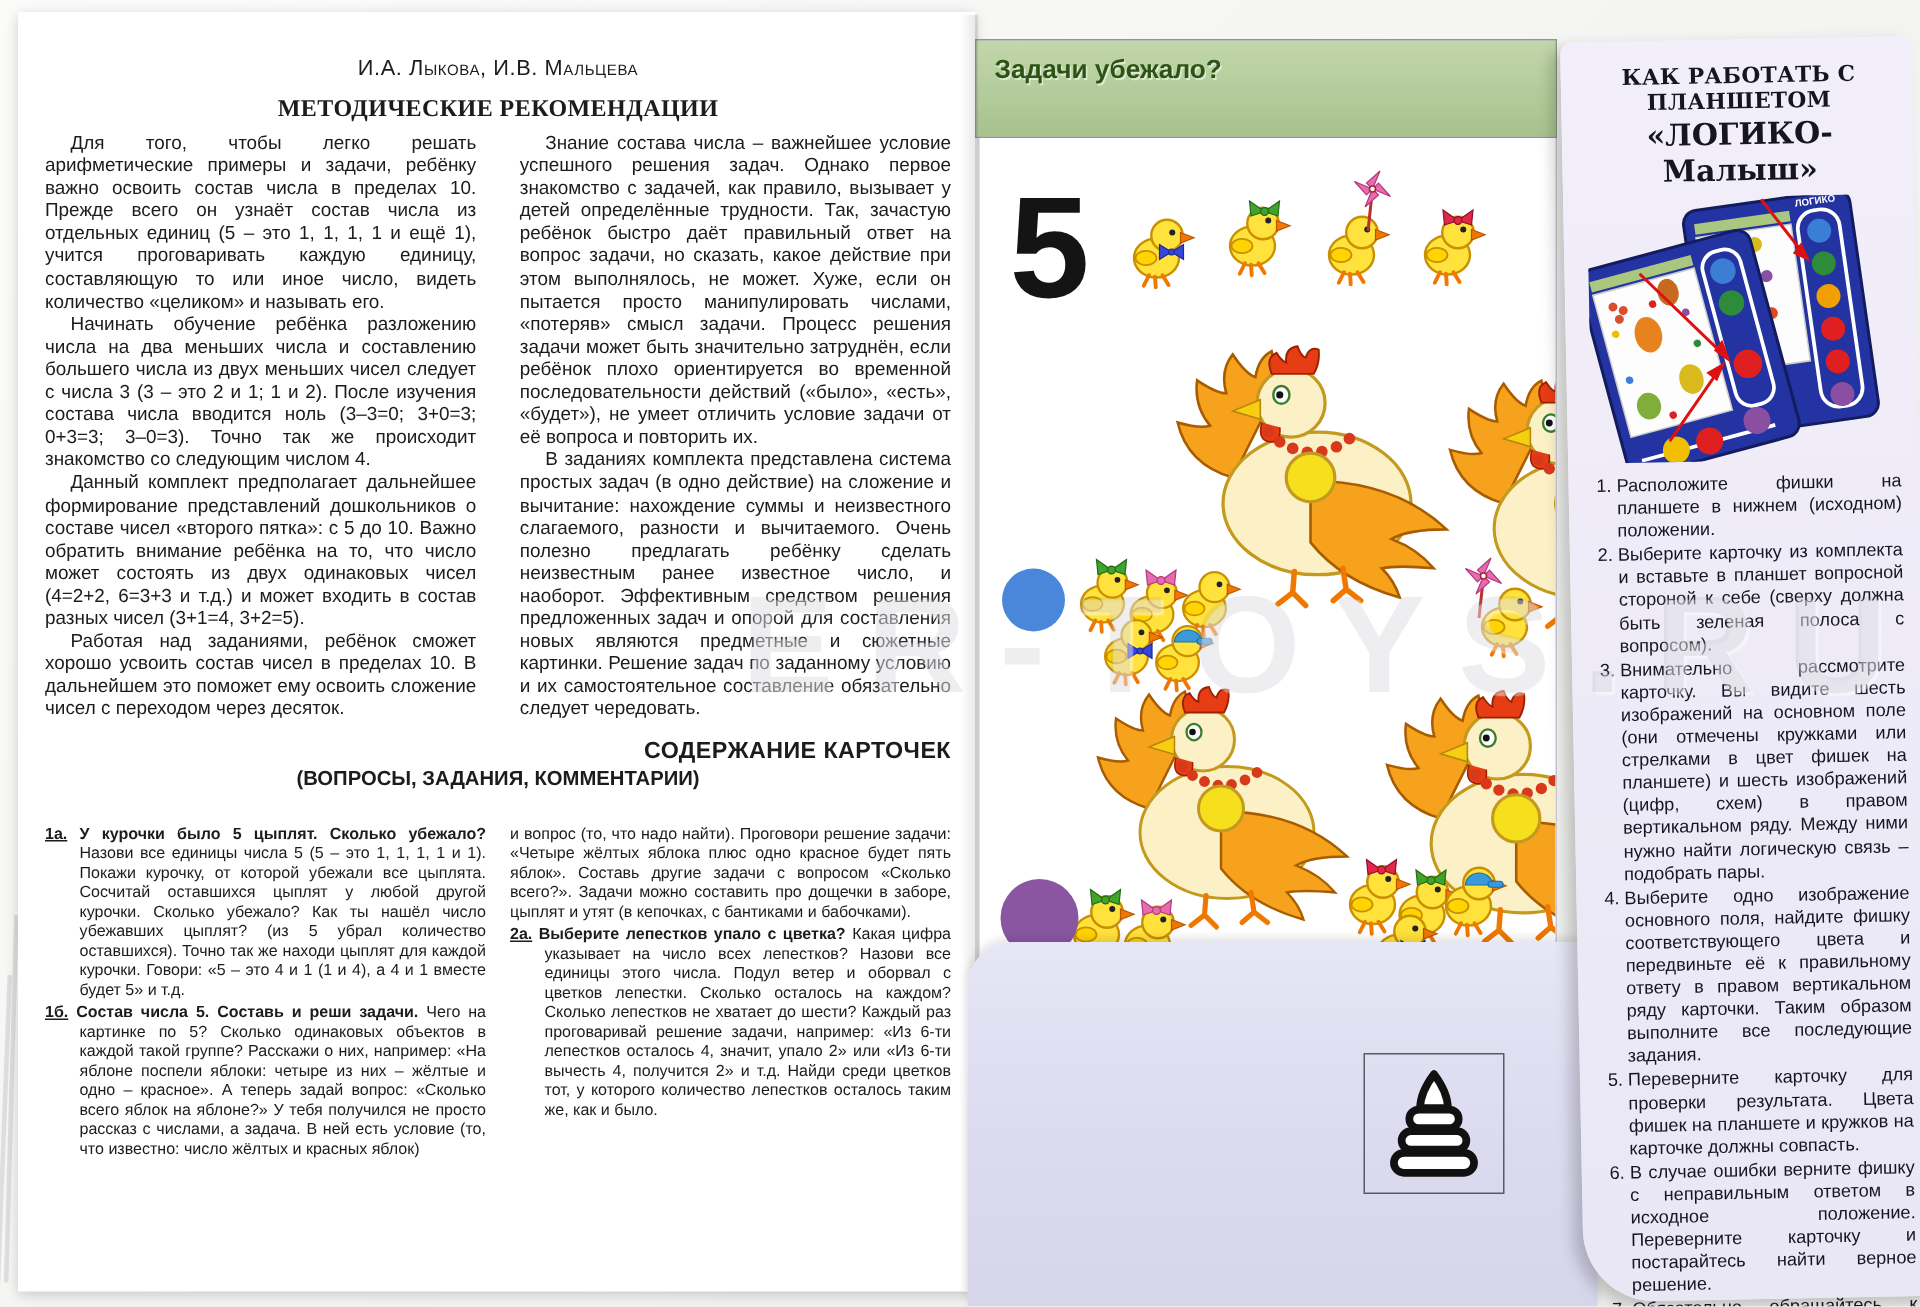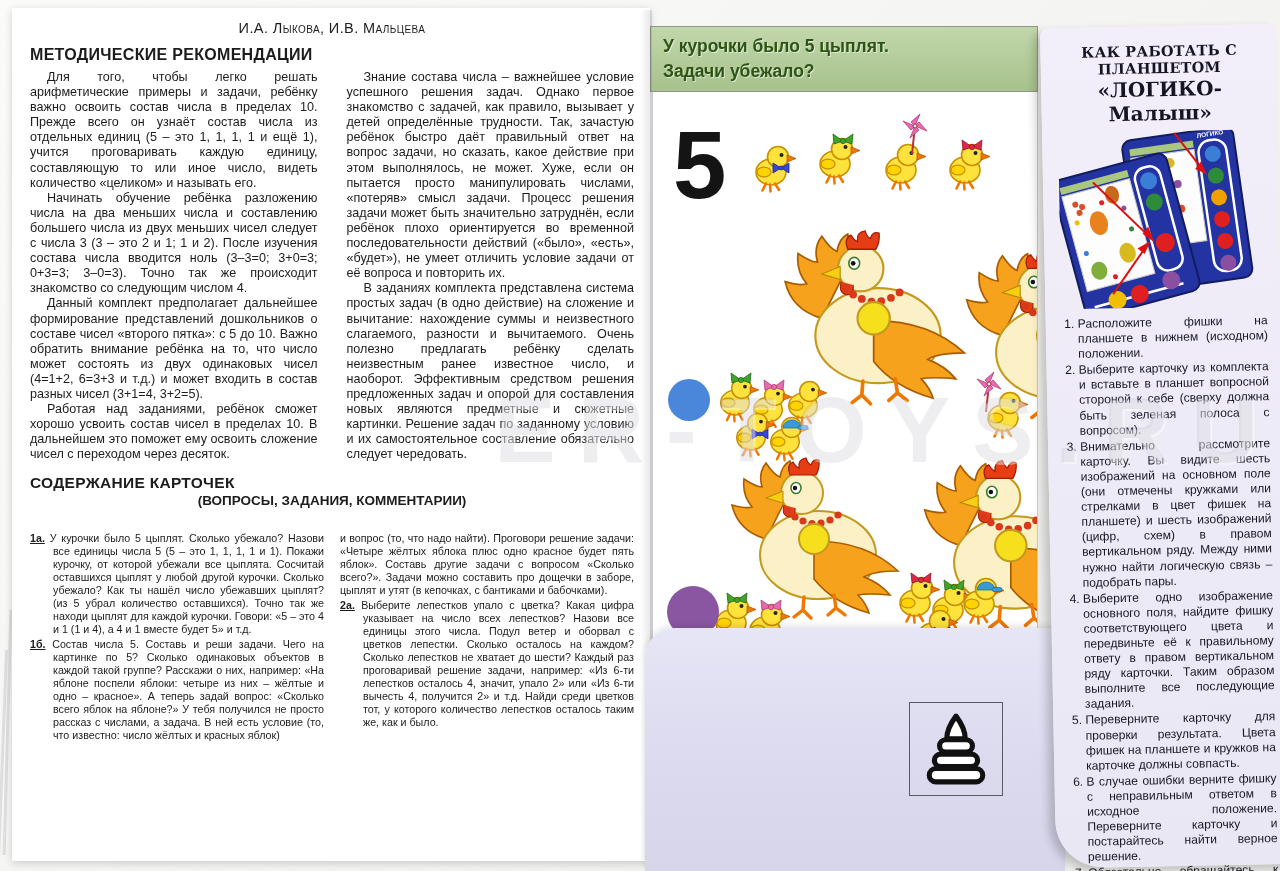--- a/index.html
+++ b/index.html
@@ -3,35 +3,35 @@
 <meta charset="utf-8">
 <style>
   html,body{margin:0;padding:0;}
   body{background:#eef0ee;font-family:"Liberation Sans", sans-serif;}
   .scene{position:relative;width:1280px;height:871px;overflow:hidden;
          background:linear-gradient(135deg,#fbfbfa 0%,#f3f3f1 60%,#ececea 100%);}
 
   
   .left-page{position:absolute;left:12px;top:8px;width:638px;height:853px;background:#fff;
              box-shadow:0 2px 8px rgba(0,0,0,.18);box-sizing:border-box;
-             padding:12px 16px 10px 18px;color:#1c1c1c;}
+             padding:30px 16px 10px 18px;color:#1c1c1c;}
   .authors{text-align:center;font-size:14.5px;font-variant:small-caps;letter-spacing:.4px;}
   .title{text-align:center;font-size:23px;font-weight:bold;margin:3px 0 0;}
   .subtitle{text-align:center;font-size:14.5px;margin-top:1px;}
-  .section-heading{text-align:left;font-size:16px;font-weight:bold;margin:10px 0 6px;letter-spacing:.3px;}
+  .section-heading{text-align:center;font-size:16px;font-weight:bold;margin:10px 0 6px;letter-spacing:.3px;font-family:Liberation Serif, serif;}
   .cols{display:flex;gap:29px;align-items:flex-end;}
   .col{width:296px;font-size:12.6px;line-height:15.1px;text-align:justify;}
   .col p{margin:0;text-indent:17px;}
-  .contents-heading{text-align:left;font-size:15.5px;font-weight:bold;margin:12px 0 0;letter-spacing:.3px;}
+  .contents-heading{text-align:right;font-size:15.5px;font-weight:bold;margin:12px 0 0;letter-spacing:.3px;}
   .contents-sub{text-align:center;font-size:13.5px;font-weight:bold;margin:1px 0 24px;}
   .small-cols{display:flex;gap:16px;font-size:10.7px;line-height:13px;text-align:justify;}
   .scol{width:294px;}
   .card-item{padding-left:23px;text-indent:-23px;margin-bottom:2px;}
   .card-item.cont{padding-left:0;text-indent:0;}
-  .card-item b{font-weight:normal;}
+  .card-item b{font-weight:bold;}
   .inum{font-weight:bold;text-decoration:underline;}
 
   
   .fold{position:absolute;left:640px;top:10px;width:12px;height:850px;z-index:3;
         background:linear-gradient(90deg,rgba(0,0,0,0),rgba(0,0,0,.10));}
   .stack-edge{position:absolute;background:#dedede;z-index:0;}
   .e1{left:6px;top:610px;width:3px;height:245px;transform:rotate(1.6deg);}
   .e2{left:1px;top:650px;width:3px;height:210px;transform:rotate(2.2deg);}
 
   
@@ -76,21 +76,21 @@
   <div class="stack-edge e2"></div>
 
   <div class="left-page">
     <div class="authors">И.А. Лыкова, И.В. Мальцева</div>
     <div class="section-heading">МЕТОДИЧЕСКИЕ РЕКОМЕНДАЦИИ</div>
 
     <div class="cols">
       <div class="col">
         <p>Для того, чтобы легко решать арифметические примеры и задачи, ребёнку важно освоить состав числа в пределах 10. Прежде всего он узнаёт состав числа из отдельных единиц (5 – это 1, 1, 1, 1 и ещё 1), учится проговаривать каждую единицу, составляющую то или иное число, видеть количество «целиком» и называть его.</p>
         <p>Начинать обучение ребёнка разложению числа на два меньших числа и составлению большего числа из двух меньших чисел следует с числа 3 (3 – это 2 и 1; 1 и 2). После изучения состава числа вводится ноль (3–3=0; 3+0=3; 0+3=3; 3–0=3). Точно так же происходит знакомство со следующим числом 4.</p>
-        <p>Данный комплект предполагает дальнейшее формирование представлений дошкольников о составе чисел «второго пятка»: с 5 до 10. Важно обратить внимание ребёнка на то, что число может состоять из двух одинаковых чисел (4=1+2, 6=3+3 и т.д.) и может входить в состав разных чисел (3+1=4, 3+2=5).</p>
+        <p>Данный комплект предполагает дальнейшее формирование представлений дошкольников о составе чисел «второго пятка»: с 5 до 10. Важно обратить внимание ребёнка на то, что число может состоять из двух одинаковых чисел (4=2+2, 6=3+3 и т.д.) и может входить в состав разных чисел (3+1=4, 3+2=5).</p>
         <p>Работая над заданиями, ребёнок сможет хорошо усвоить состав чисел в пределах 10. В дальнейшем это поможет ему освоить сложение чисел с переходом через десяток.</p>
       </div>
       <div class="col">
         <p>Знание состава числа – важнейшее условие успешного решения задач. Однако первое знакомство с задачей, как правило, вызывает у детей определённые трудности. Так, зачастую ребёнок быстро даёт правильный ответ на вопрос задачи, но сказать, какое действие при этом выполнялось, не может. Хуже, если он пытается просто манипулировать числами, «потеряв» смысл задачи. Процесс решения задачи может быть значительно затруднён, если ребёнок плохо ориентируется во временной последовательности действий («было», «есть», «будет»), не умеет отличить условие задачи от её вопроса и повторить их.</p>
         <p>В заданиях комплекта представлена система простых задач (в одно действие) на сложение и вычитание: нахождение суммы и неизвестного слагаемого, разности и вычитаемого. Очень полезно предлагать ребёнку сделать неизвестным ранее известное число, и наоборот. Эффективным средством решения предложенных задач и опорой для составления новых являются предметные и сюжетные картинки. Решение задач по заданному условию и их самостоятельное составление обязательно следует чередовать.</p>
       </div>
     </div>
 
     <div class="contents-heading">СОДЕРЖАНИЕ КАРТОЧЕК</div>
     <div class="contents-sub">(ВОПРОСЫ, ЗАДАНИЯ, КОММЕНТАРИИ)</div>
@@ -117,21 +117,20 @@
           <b>Выберите лепестков упало с цветка?</b>
           <span>Какая цифра указывает на число всех лепестков? Назови все единицы этого числа. Подул ветер и оборвал с цветков лепестки. Сколько осталось на каждом? Сколько лепестков не хватает до шести? Каждый раз проговаривай решение задачи, например: «Из 6-ти лепестков осталось 4, значит, упало 2» или «Из 6-ти вычесть 4, получится 2» и т.д. Найди среди цветков тот, у которого количество лепестков осталось таким же, как и было.</span>
         </div>
       </div>
     </div>
   </div>
 
   <div class="fold"></div>
 
   <div class="question-strip">
-    <div>У курочки было 5 цыплят.</div>
     <div>Задачи убежало?</div>
   </div>
 
   <div class="task-card">
     <svg width="384" height="546" viewBox="0 0 384 546">
       <defs>
         <g id="chick">
           <ellipse cx="0" cy="6" rx="15" ry="13" fill="#ffe23c" stroke="#c98f00" stroke-width="1.6"></ellipse>
           <circle cx="7" cy="-9" r="10.5" fill="#ffe23c" stroke="#c98f00" stroke-width="1.6"></circle>
           <circle cx="10.5" cy="-11" r="2" fill="#222"></circle>

